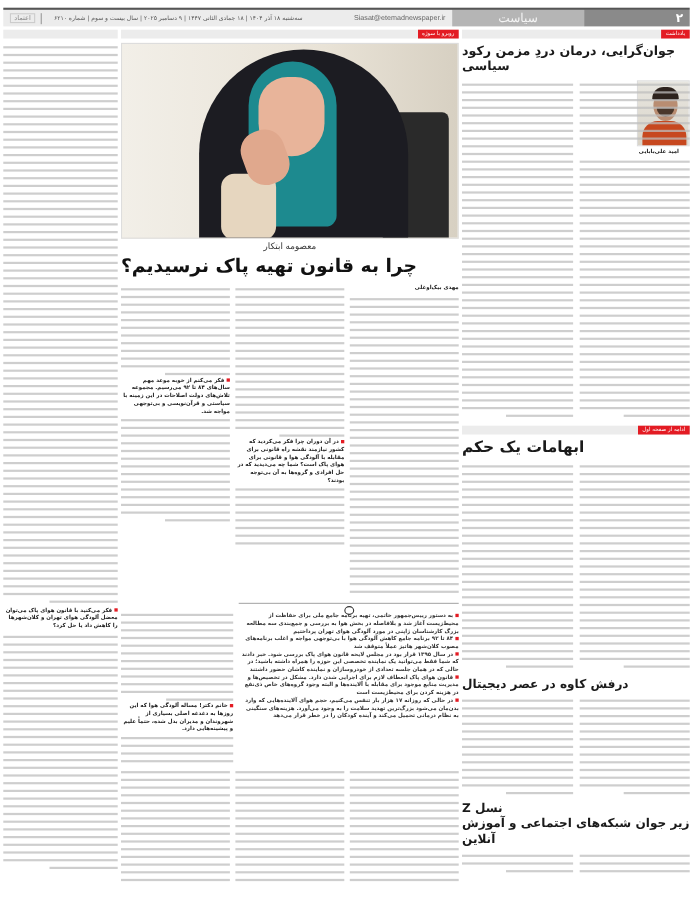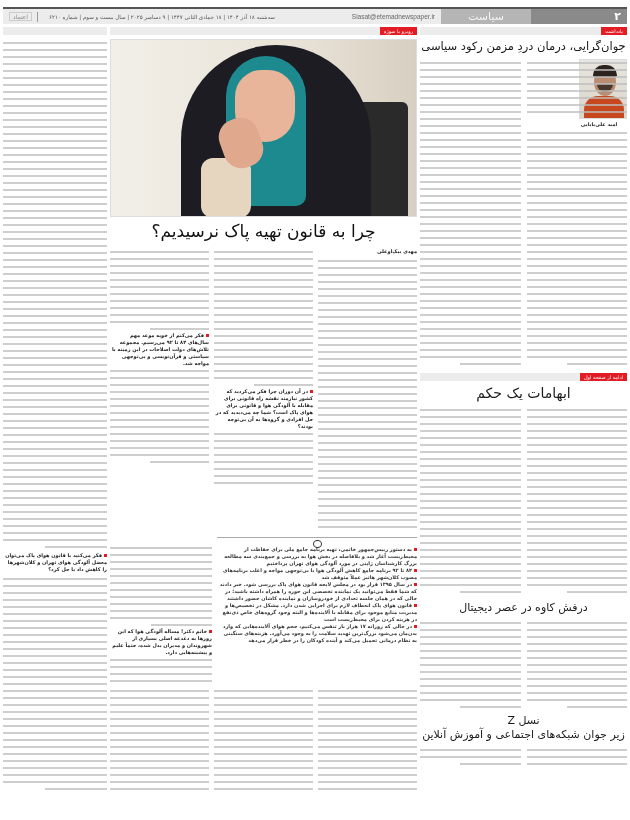--- a/index.html
+++ b/index.html
@@ -2,37 +2,37 @@
 <html><head>
 <meta charset="utf-8">
 <style>
   * { box-sizing: border-box; margin: 0; padding: 0; }
   html, body { width: 630px; height: 820px; overflow: hidden; background: #fff; }
   body { font-family: "DejaVu Sans", sans-serif; color: #222; direction: rtl; position: relative; }
 
   
   .header { position: absolute; top: 7px; left: 3px; width: 624px; height: 17px; border-top: 2px solid #555; display: flex; }
   .hdr-page { width: 96px; height: 15px; background: #8a8a8a; color: #fff; font-size: 11px; font-weight: bold; padding-right: 6px; line-height: 15px; }
-  .hdr-section { width: 90px; height: 15px; background: #b5b5b5; color: #f4f4f4; font-size: 11px; text-align: center; line-height: 15px; }
+  .hdr-section { width: 120px; height: 15px; background: #b5b5b5; color: #f4f4f4; font-size: 11px; text-align: center; line-height: 15px; }
   .hdr-info { flex: 1; height: 15px; background: #ececec; display: flex; align-items: center; font-size: 5.5px; color: #555; padding: 0 6px; }
   .hdr-email { direction: ltr; font-size: 6.5px; color: #666; margin-left: auto; font-family: "Liberation Sans", sans-serif; }
   .hdr-date { margin-right: 0; margin-left: 6px; }
   .hdr-sep { width: 1px; height: 10px; background: #999; margin: 0 5px; }
   .hdr-logo { font-size: 6px; color: #888; border: 1px solid #ccc; padding: 0 3px; }
 
   
   .col { position: absolute; top: 27px; }
   .col-right { right: 3px; width: 207px; }
   .col-mid { right: 213px; width: 307px; }
   .col-left { left: 3px; width: 104px; }
 
   .label-bar { height: 8px; background: #ececec; position: relative; margin-bottom: 4px; }
   .label-tag { position: absolute; right: 0; top: 0; height: 8px; background: #e31b23; color: #fff; font-size: 5px; line-height: 8px; padding: 0 4px; }
 
-  .headline { font-weight: normal; text-align: center; color: #1a1a1a; }
+  .headline { font-weight: bold; text-align: left; color: #1a1a1a; }
   .h-right { font-size: 11.5px; margin: 4px 0 6px; }
   .lines { display: block; }
   .line { height: 7px; border-bottom: 0; position: relative; }
   .line::after { content: ""; position: absolute; right: 0; left: 0; top: 3px; height: 2px; background: #bdbdbd; opacity: .75; }
   .line.short::after { left: 40%; }
 
   .two-col { display: flex; gap: 6px; }
   .two-col > div { flex: 1; }
 
   .author-photo { width: 48px; height: 60px; background: linear-gradient(#e8e6e0, #d9d4c8); float: right; margin-left: 4px; position: relative; border: 1px solid #ddd; overflow: hidden; }
@@ -316,20 +316,21 @@
   </div>
   <div class="photo">
     <div class="wall"></div>
     <div class="chair"></div>
     <div class="chador"></div>
     <div class="scarf"></div>
     <div class="face"></div>
     <div class="sleeve"></div>
     <div class="hand"></div>
   </div>
+  <div class="kicker-name">معصومه ابتکار</div>
   <div class="headline h-main">چرا به قانون تهیه پاک نرسیدیم؟</div>
 
   <div class="mid-body">
     <div>
       <div class="byline">مهدی بیک‌اوغلی</div>
       <div class="line"></div>
         <div class="line"></div>
         <div class="line"></div>
         <div class="line"></div>
         <div class="line"></div>

